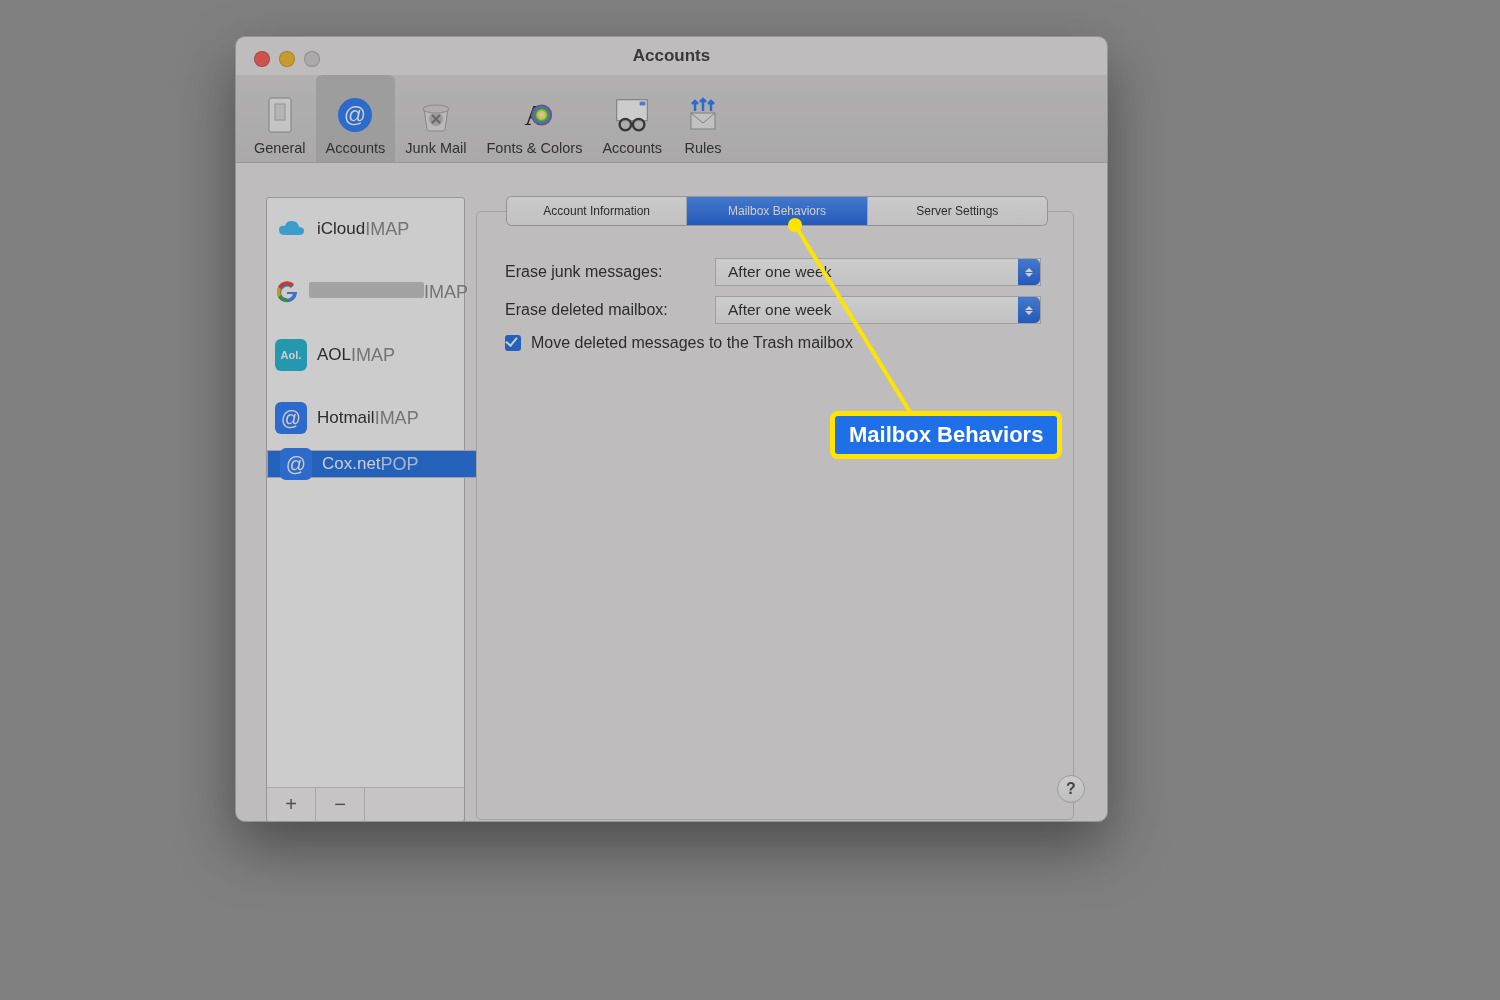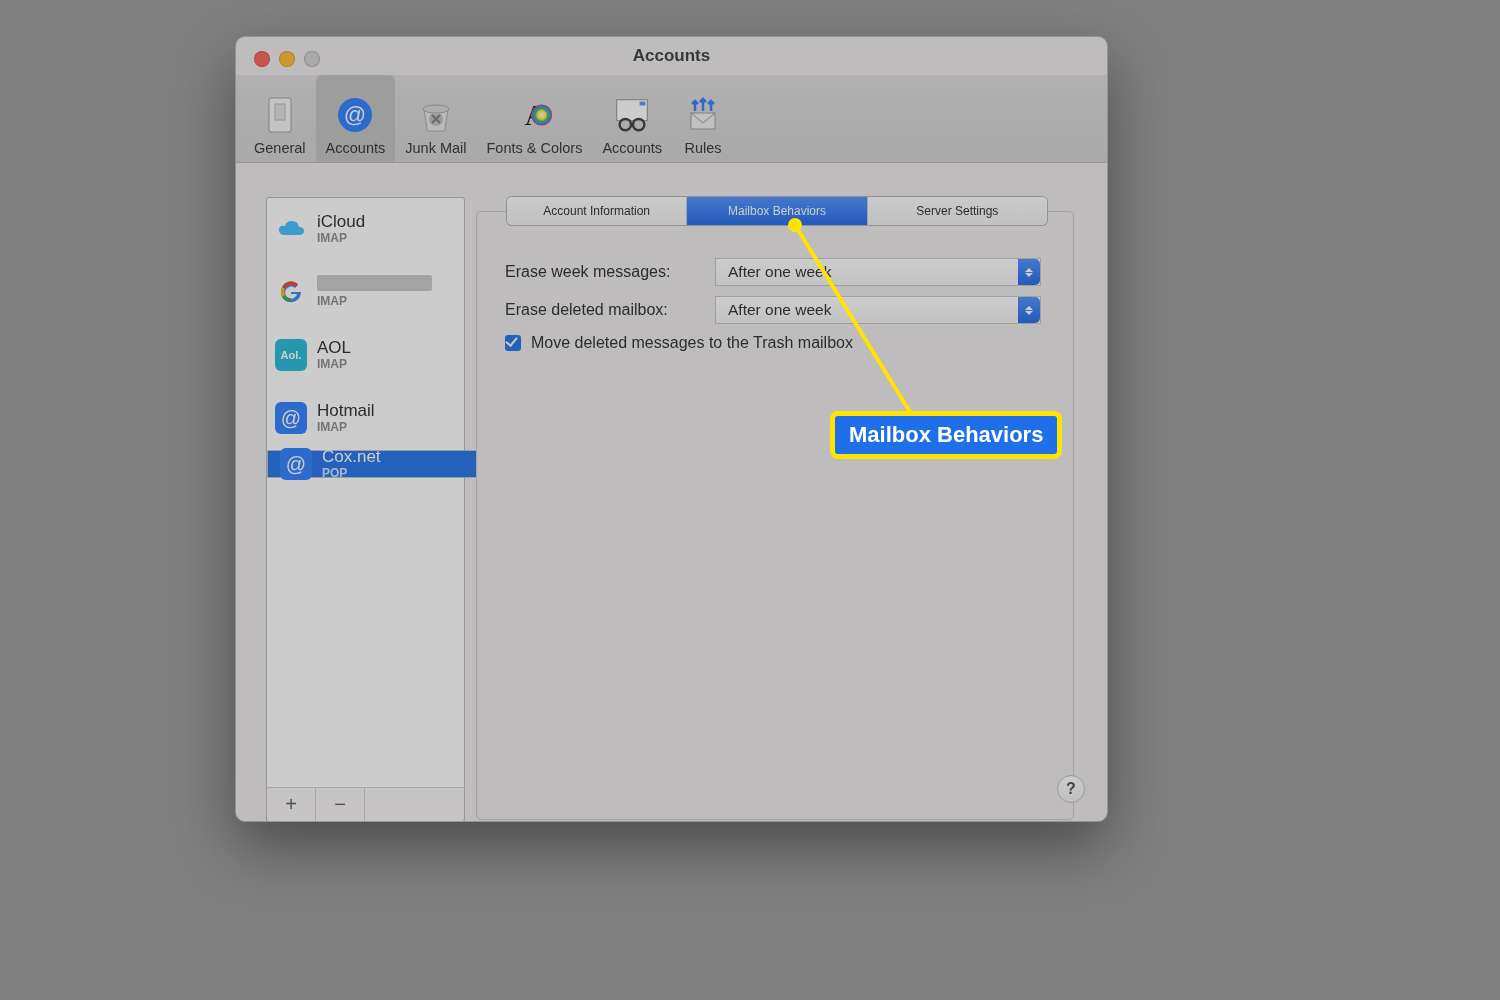--- a/index.html
+++ b/index.html
@@ -11,23 +11,23 @@
   .tl.red{background:#ff5f57;} .tl.yellow{background:#febc2e;} .tl.grey{background:#d3d1d2;}
   .title{position:absolute;left:0;right:0;top:9px;text-align:center;font-size:17px;font-weight:600;color:#3a3a3a;}
   .toolbar{height:87px;border-bottom:1px solid #b8b6b7;background:linear-gradient(#dcdadb,#d2d0d1);display:flex;padding-left:8px;}
   .tbitem{display:flex;flex-direction:column;align-items:center;justify-content:flex-end;padding:0 10px 6px;color:#303030;font-size:14.5px;cursor:default;}
   .tbitem.selected{background:#c2c0c1;border-radius:6px 6px 0 0;}
   .tbicon{width:42px;height:42px;margin-bottom:4px;display:flex;align-items:center;justify-content:center;}
   .body{position:absolute;top:126px;left:0;right:0;bottom:0;}
   .sidebar{position:absolute;left:30px;top:34px;width:197px;height:590px;background:#fff;border:1px solid #b8b6b7;border-radius:3px 3px 0 0;}
   .acct{display:flex;align-items:center;height:62px;padding-left:8px;border-bottom:1px solid transparent;}
   .acct .ic{width:32px;height:32px;border-radius:6px;margin-right:10px;display:flex;align-items:center;justify-content:center;font-weight:700;font-size:14px;color:#fff;}
-  .acct .txt{display:flex;flex-direction:column;line-height:1.15;}
+  .acct .txt{display:flex;flex-direction:row;line-height:1.15;}
   .acct .nm{font-size:17px;color:#2a2a2a;}
-  .acct .pr{font-size:12px;color:#8a8a8a;font-weight:bold;}
+  .acct .pr{font-size:18px;color:#8a8a8a;}
   .acct.sel{background:#1f70e8;} .acct.sel .nm{color:#fff;} .acct.sel .pr{color:#cfe1ff;}
   .redact{display:inline-block;width:115px;height:16px;background:#c8c8c8;border-radius:2px;}
   .addremove{position:absolute;left:30px;top:624px;width:197px;height:33px;border:1px solid #b8b6b7;border-top:1px solid #cfcdce;background:#f7f5f6;border-radius:0 0 3px 3px;display:flex;}
   .arbtn{width:48px;height:100%;border-right:1px solid #cfcdce;display:flex;align-items:center;justify-content:center;font-size:20px;color:#5a5a5a;}
   .main{position:absolute;left:240px;top:34px;width:598px;height:623px;}
   .segctrl{position:absolute;left:31px;top:0;width:540px;height:28px;display:flex;border-radius:5px;overflow:hidden;box-shadow:0 0 0 1px #b4b2b3;}
   .seg{flex:1;background:linear-gradient(#fdfdfd,#f2f0f1);display:flex;align-items:center;justify-content:center;font-size:12px;color:#2a2a2a;border-right:1px solid #cac8c9;}
   .seg:last-child{border-right:0;}
   .seg.active{background:linear-gradient(#4a90ff,#1f66e8);color:#fff;}
   .panel{position:absolute;left:0;top:14px;right:0;bottom:0;border:1px solid #c7c5c6;border-radius:5px;background:#eceaeb;padding-top:38px;}
@@ -180,21 +180,21 @@
       </div>
     </div>
     <div class="addremove">
       <div class="arbtn">+</div>
       <div class="arbtn">−</div>
     </div>
 
     <div class="main">
       <div class="panel">
         <div class="row">
-          <span class="lbl">Erase week messages:</span>
+          <span class="lbl">Erase junk messages:</span>
           <div class="sel">
               <span>After one week</span>
               <span class="arr"></span>
             </div>
         </div>
         <div class="row">
           <span class="lbl">Erase deleted mailbox:</span>
           <div class="sel">
               <span>After one week</span>
               <span class="arr"></span>

